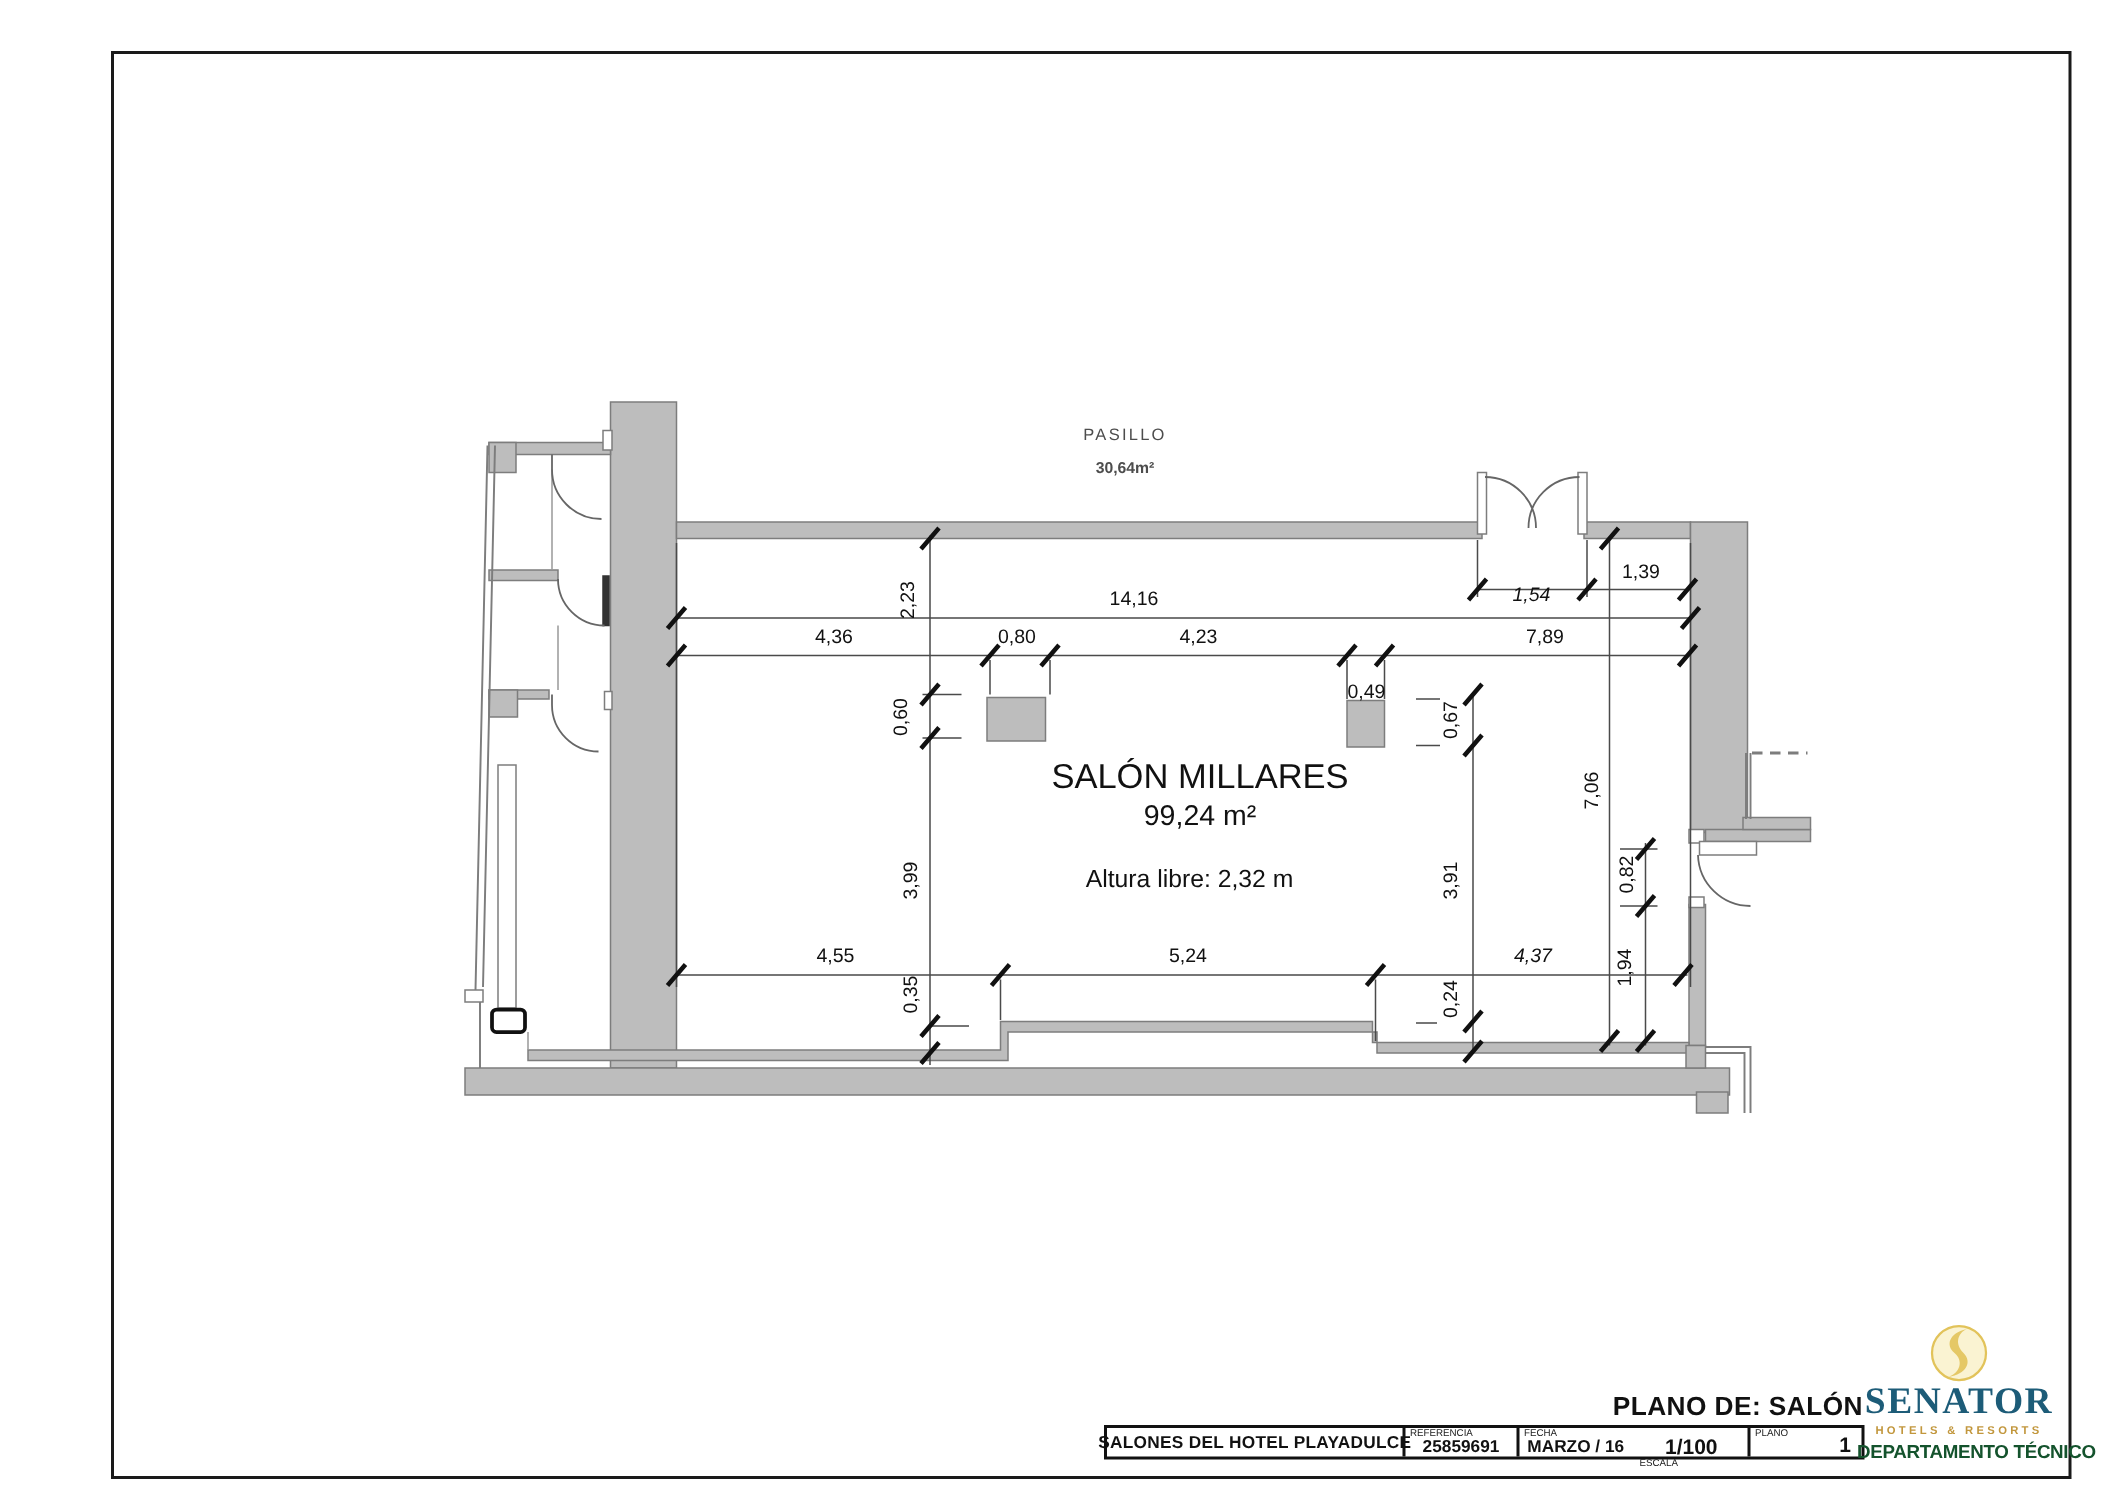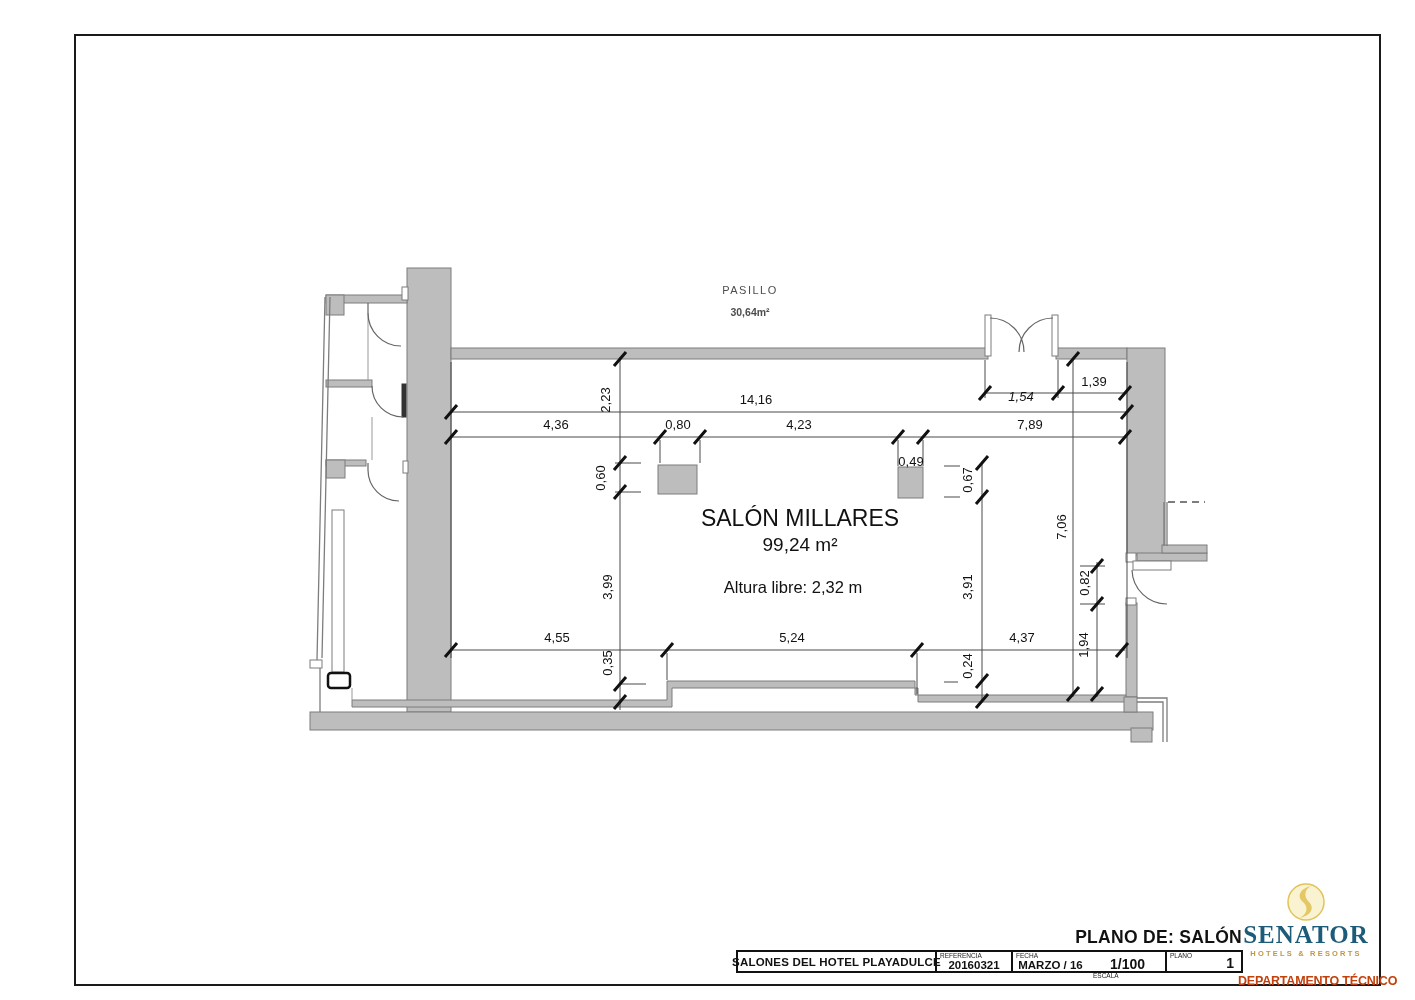--- a/index.html
+++ b/index.html
@@ -34,21 +34,21 @@
   .tb-cell:first-child{border-left:none;display:flex;align-items:center;justify-content:center;}
   .tb-project{font-weight:bold;font-size:11.5px;letter-spacing:.2px;white-space:nowrap;}
   .tb-label{position:absolute;top:0;left:3px;font-size:6.5px;color:#222;white-space:nowrap;}
   .tb-value{position:absolute;bottom:0;width:100%;text-align:center;font-weight:bold;font-size:11.5px;white-space:nowrap;}
   .tb-value.big{font-size:14px;}
   .tb-value.right{text-align:right;padding-right:7px;box-sizing:border-box;}
   .logo{position:absolute;left:1238px;top:882px;width:136px;text-align:center;}
   .logo svg{display:block;margin:0 auto;}
   .logo-name{font-family:"Liberation Serif",serif;font-weight:bold;font-size:25px;color:var(--brand-teal);letter-spacing:1px;line-height:1.05;}
   .logo-tagline{font-size:7.5px;font-weight:bold;letter-spacing:2.2px;color:var(--brand-gold);margin-top:1px;}
-  .logo-dept{font-size:12.5px;font-weight:bold;color:#c2410c;margin-top:16px;white-space:nowrap;letter-spacing:-.2px;}
+  .logo-dept{font-size:12.5px;font-weight:bold;color:#14532d;margin-top:3px;white-space:nowrap;letter-spacing:-.2px;}
 </style>
 </head>
 <body>
 
 <div class="sheet">
   <div class="frame"></div>
 
   <svg class="plan" width="1415" height="1000" viewBox="0 0 1415 1000">
 
     <g>
@@ -128,41 +128,41 @@
   <div class="dim" style="left:756px;top:399px;">14,16</div>
   <div class="dim" style="left:1021px;top:396px;font-style:italic;">1,54</div>
   <div class="dim" style="left:1094px;top:381px;">1,39</div>
   <div class="dim" style="left:556px;top:424px;">4,36</div>
   <div class="dim" style="left:678px;top:424px;">0,80</div>
   <div class="dim" style="left:799px;top:424px;">4,23</div>
   <div class="dim" style="left:911px;top:430px;margin-top:31px;">0,49</div>
   <div class="dim" style="left:1030px;top:424px;">7,89</div>
   <div class="dim" style="left:557px;top:637px;">4,55</div>
   <div class="dim" style="left:792px;top:637px;">5,24</div>
-  <div class="dim" style="left:1022px;top:637px;">4,37</div>
+  <div class="dim" style="left:1022px;top:637px;font-style:italic;">4,37</div>
 
   <div class="dim rot" style="left:605px;top:400px;">2,23</div>
   <div class="dim rot" style="left:600px;top:478px;">0,60</div>
   <div class="dim rot" style="left:967px;top:480px;">0,67</div>
   <div class="dim rot" style="left:607px;top:587px;">3,99</div>
   <div class="dim rot" style="left:967px;top:587px;">3,91</div>
   <div class="dim rot" style="left:1061px;top:527px;">7,06</div>
   <div class="dim rot" style="left:1084px;top:583px;">0,82</div>
   <div class="dim rot" style="left:1083px;top:645px;">1,94</div>
   <div class="dim rot" style="left:607px;top:663px;">0,35</div>
   <div class="dim rot" style="left:967px;top:666px;">0,24</div>
 
   <div class="plano-de">PLANO DE: SALÓN MILLARES</div>
   <div class="tb">
     <div class="tb-cell" style="width:197px;">
       <span class="tb-project">SALONES DEL HOTEL PLAYADULCE</span>
     </div>
     <div class="tb-cell" style="width:76px;">
       <span class="tb-label">REFERENCIA</span>
-      <span class="tb-value">20160321</span>
+      <span class="tb-value">25859691</span>
     </div>
     <div class="tb-cell" style="width:77px;">
       <span class="tb-label">FECHA</span>
       <span class="tb-value">MARZO / 16</span>
     </div>
     <div class="tb-cell" style="width:77px;margin-top:20px;">
       <span class="tb-label">ESCALA</span>
       <span class="tb-value big">1/100</span>
     </div>
     <div class="tb-cell" style="flex:1;">

